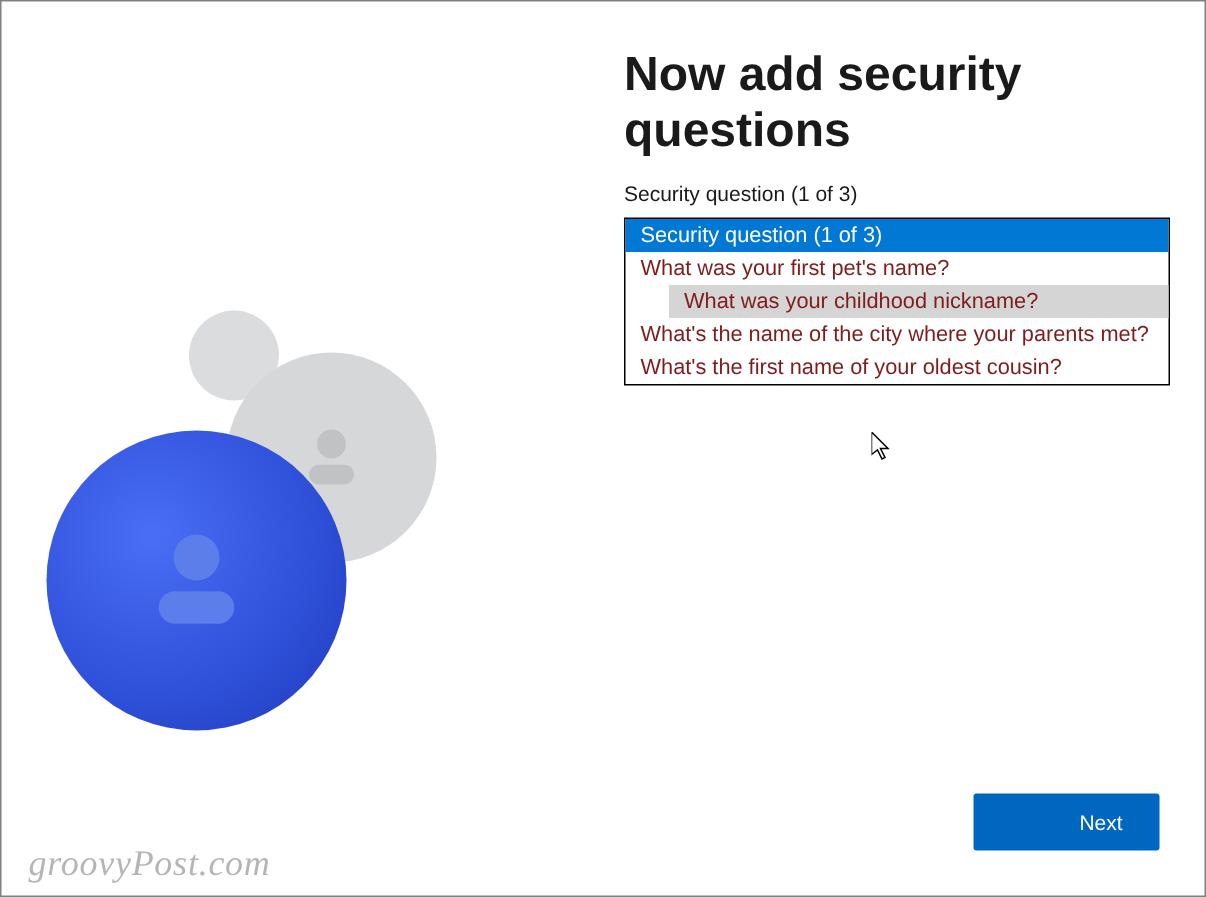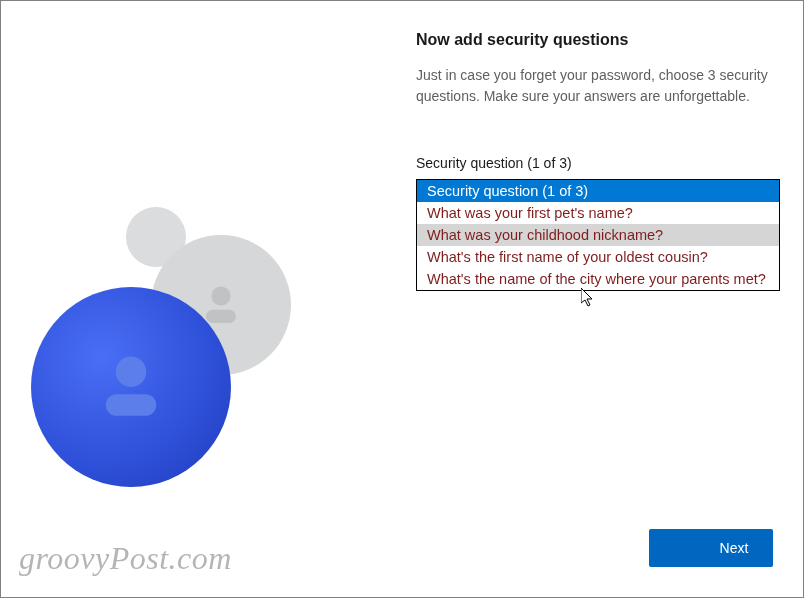--- a/index.html
+++ b/index.html
@@ -64,21 +64,21 @@
       width: 60px;
       height: 60px;
     }
     .content {
       position: absolute;
       left: 415px;
       top: 30px;
       width: 360px;
     }
     .page-title {
-      font-size: 16px;
+      font-size: 32px;
       font-weight: 600;
       color: #1a1a1a;
       margin-bottom: 16px;
     }
     .page-subtitle {
       font-size: 14px;
       color: #5f5f5f;
       line-height: 1.5;
       margin-bottom: 48px;
     }
@@ -99,43 +99,44 @@
       cursor: pointer;
       white-space: nowrap;
       overflow: hidden;
     }
     .dropdown-option.selected {
       background: #0078d4;
       color: #ffffff;
     }
     .dropdown-option.hover {
       background: #d5d5d5;
+      margin-left: 29px;
     }
     .next-button {
       position: absolute;
       right: 30px;
       bottom: 30px;
       width: 124px;
       height: 38px;
       background: #0067c0;
       color: #ffffff;
       border: none;
       font-size: 14px;
       font-family: inherit;
       cursor: pointer;
       border-radius: 2px;
       padding-left: 46px;
     }
     .watermark {
       position: absolute;
       left: 18px;
-      bottom: 20px;
+      bottom: 7px;
       font-family: Georgia, "Times New Roman", serif;
       font-style: italic;
-      font-size: 32px;
+      font-size: 24px;
       color: rgba(120, 120, 120, 0.55);
       letter-spacing: 0.5px;
     }
     .cursor {
       position: absolute;
       left: 580px;
       top: 287px;
       pointer-events: none;
       z-index: 100;
     }
@@ -154,28 +155,27 @@
   <div class="circle-large-blue">
     <svg class="user-icon-large" viewBox="0 0 100 100">
       <circle cx="50" cy="33" r="17" fill="#5b7eea"></circle>
       <rect x="22" y="58" width="56" height="24" rx="12" fill="#5b7eea"></rect>
     </svg>
   </div>
 </div>
 
 <div class="content">
   <h1 class="page-title">Now add security questions</h1>
-  <p class="page-subtitle">Just in case you forget your password, choose 3 security questions. Make sure your answers are unforgettable.</p>
   <div class="field-label">Security question (1 of 3)</div>
   <div class="dropdown-container" id="dropdown-list">
       <div class="dropdown-option selected">Security question (1 of 3)</div>
       <div class="dropdown-option">What was your first pet's name?</div>
       <div class="dropdown-option hover">What was your childhood nickname?</div>
+      <div class="dropdown-option">What's the name of the city where your parents met?</div>
       <div class="dropdown-option">What's the first name of your oldest cousin?</div>
-      <div class="dropdown-option">What's the name of the city where your parents met?</div>
     </div>
 </div>
 
 <button class="next-button">Next</button>
 
 <div class="watermark">groovyPost.com</div>
 
 <svg class="cursor" width="16" height="20" viewBox="0 0 16 20">
   <path d="M0 0 L0 15 L4 12 L7 18 L9 17 L6 11 L11 11 Z" fill="#ffffff" stroke="#000000" stroke-width="1"></path>
 </svg>

